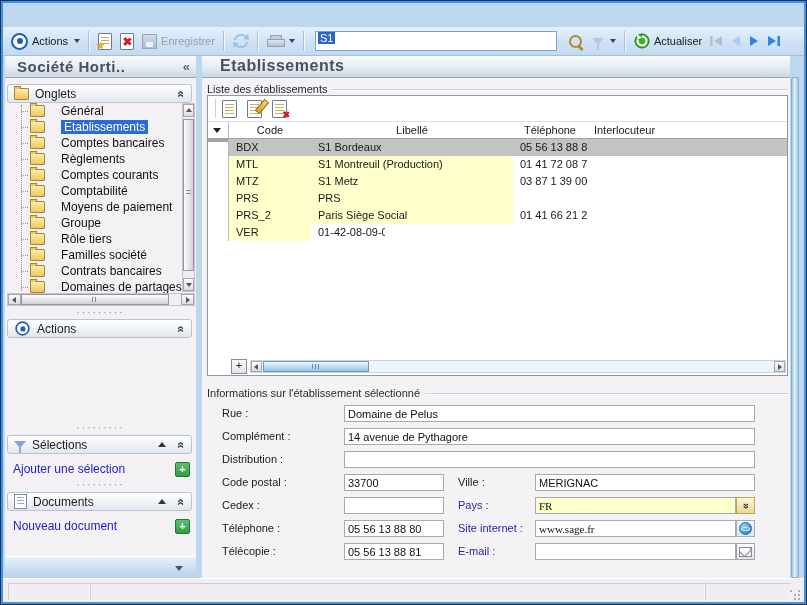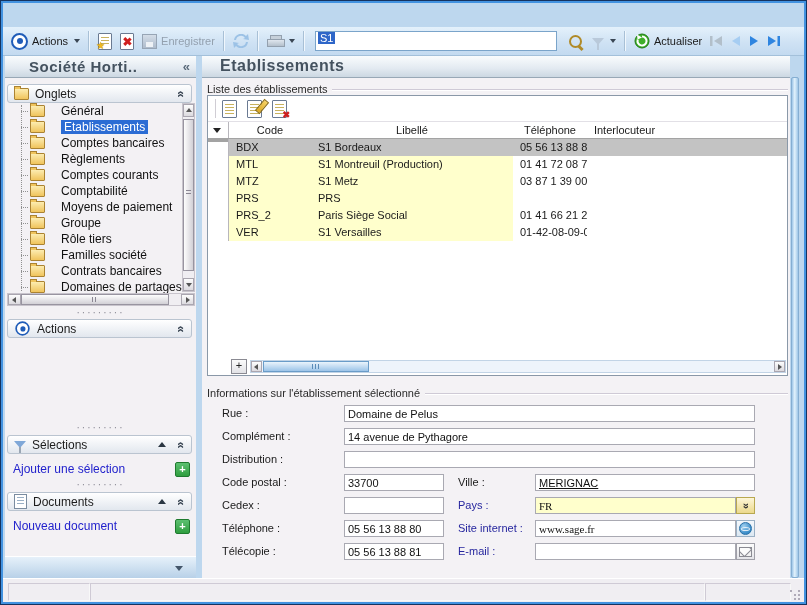--- a/index.html
+++ b/index.html
@@ -57,21 +57,21 @@
   .funnel.blue{border-top:7px solid #7fa8d8}
   .funnel .stem{position:absolute;left:-1px;top:-1px;width:2px;height:6px}
   .funnel.pale .stem{background:#b9c9da}
   .funnel.blue .stem{background:#9aa6b4}
   .navbtn{margin:0 3px;display:flex;align-items:center}
 
   
   .sidebar{position:absolute;left:5px;top:55px;width:191px;height:523px;background:#f3f1f4}
   .bandheader{height:22px;background:linear-gradient(#fbfdfe,#e3eaf1 60%,#ccd8e2);
       border-bottom:1px solid #98a8b6;display:flex;align-items:center}
-  .sb-title{font-weight:bold;font-size:15px;color:#44525f;margin-left:24px;letter-spacing:.5px}
+  .sb-title{font-weight:bold;font-size:15px;color:#44525f;margin-left:12px;letter-spacing:.5px}
   .sb-collapse{margin-left:auto;margin-right:6px;color:#5a6a7a;font-weight:bold;font-size:13px}
   .phead{position:absolute;left:2px;width:185px;height:19px;border:1px solid #bac4d0;border-radius:3px;
       background:linear-gradient(#ffffff,#e2e7ee);display:flex;align-items:center;gap:6px;padding:0 6px;box-sizing:border-box}
   .phead .ptitle{font-size:12px;color:#1c1c1c;flex:1}
   .chevup{display:inline-block;transform:rotate(90deg);font-weight:bold;color:#3a4654;font-size:12px}
   .minarrow{width:0;height:0;border-left:4px solid transparent;border-right:4px solid transparent;border-bottom:5px solid #2a3642;margin-right:6px}
   .folder{width:13px;height:10px;background:linear-gradient(#fcecb0,#f0c45c);border:1px solid #ab8332;border-radius:1px;position:relative;flex:none}
   .folder::before{content:"";position:absolute;top:-3px;left:-1px;width:5px;height:2px;background:#f0c45c;border:1px solid #ab8332;border-bottom:none}
   .docic{width:11px;height:13px;background:#fff;border:1px solid #7a8ca0;position:relative;flex:none}
   .docic::after{content:"";position:absolute;left:2px;top:2px;right:2px;height:8px;
@@ -457,21 +457,20 @@
         <span class="gcell c-ind"></span>
         <span class="gcell c-code">PRS_2</span>
         <span class="gcell c-lib">Paris Siège Social</span>
         <span class="gcell c-tel">01 41 66 21 21</span>
         <span class="gcell c-int"></span>
         <span class="gcell c-fill"></span>
       </div>
       <div class="grow normal">
         <span class="gcell c-ind"></span>
         <span class="gcell c-code">VER</span>
-        <span class="gcell c-lib">S1 Versailles</span>
         <span class="gcell c-tel">01-42-08-09-07</span>
         <span class="gcell c-int"></span>
         <span class="gcell c-fill"></span>
       </div>
     </div>
     <div class="gbottom">
       <span class="plussq">+</span>
       <span class="gscroll">
         <span class="sbtn" style="left:0;top:0;width:11px;height:11px">
             <i class="tri left" style="top:2px;left:2px"></i>
@@ -492,21 +491,21 @@
 
   <span class="flabel" style="left:222px;top:428px">Complément :</span>
   <input class="finput" style="left: 344px; top: 428px; width: 411px;" value="14 avenue de Pythagore">
 
   <span class="flabel" style="left:222px;top:451px">Distribution :</span>
   <input class="finput" style="left: 344px; top: 451px; width: 411px;" value="">
 
   <span class="flabel" style="left:222px;top:474px">Code postal  :</span>
   <input class="finput" style="left: 344px; top: 474px; width: 100px;" value="33700">
   <span class="flabel" style="left:458px;top:474px">Ville :</span>
-  <input class="finput" style="left: 535px; top: 474px; width: 220px; text-decoration: underline;" value="MERIGNAC">
+  <input class="finput" style="left: 535px; top: 474px; width: 220px;" value="MERIGNAC">
 
   <span class="flabel" style="left:222px;top:497px">Cedex :</span>
   <input class="finput" style="left: 344px; top: 497px; width: 100px;" value="">
   <span class="flabel navy" style="left:458px;top:497px">Pays :</span>
   <span class="fwrap" style="left:535px;top:497px;width:220px">
     <input class="fin yellow" value="FR" style="">
     <span class="fbtn combo">
         <span class="chevdown2">«</span>
       </span>
   </span>

